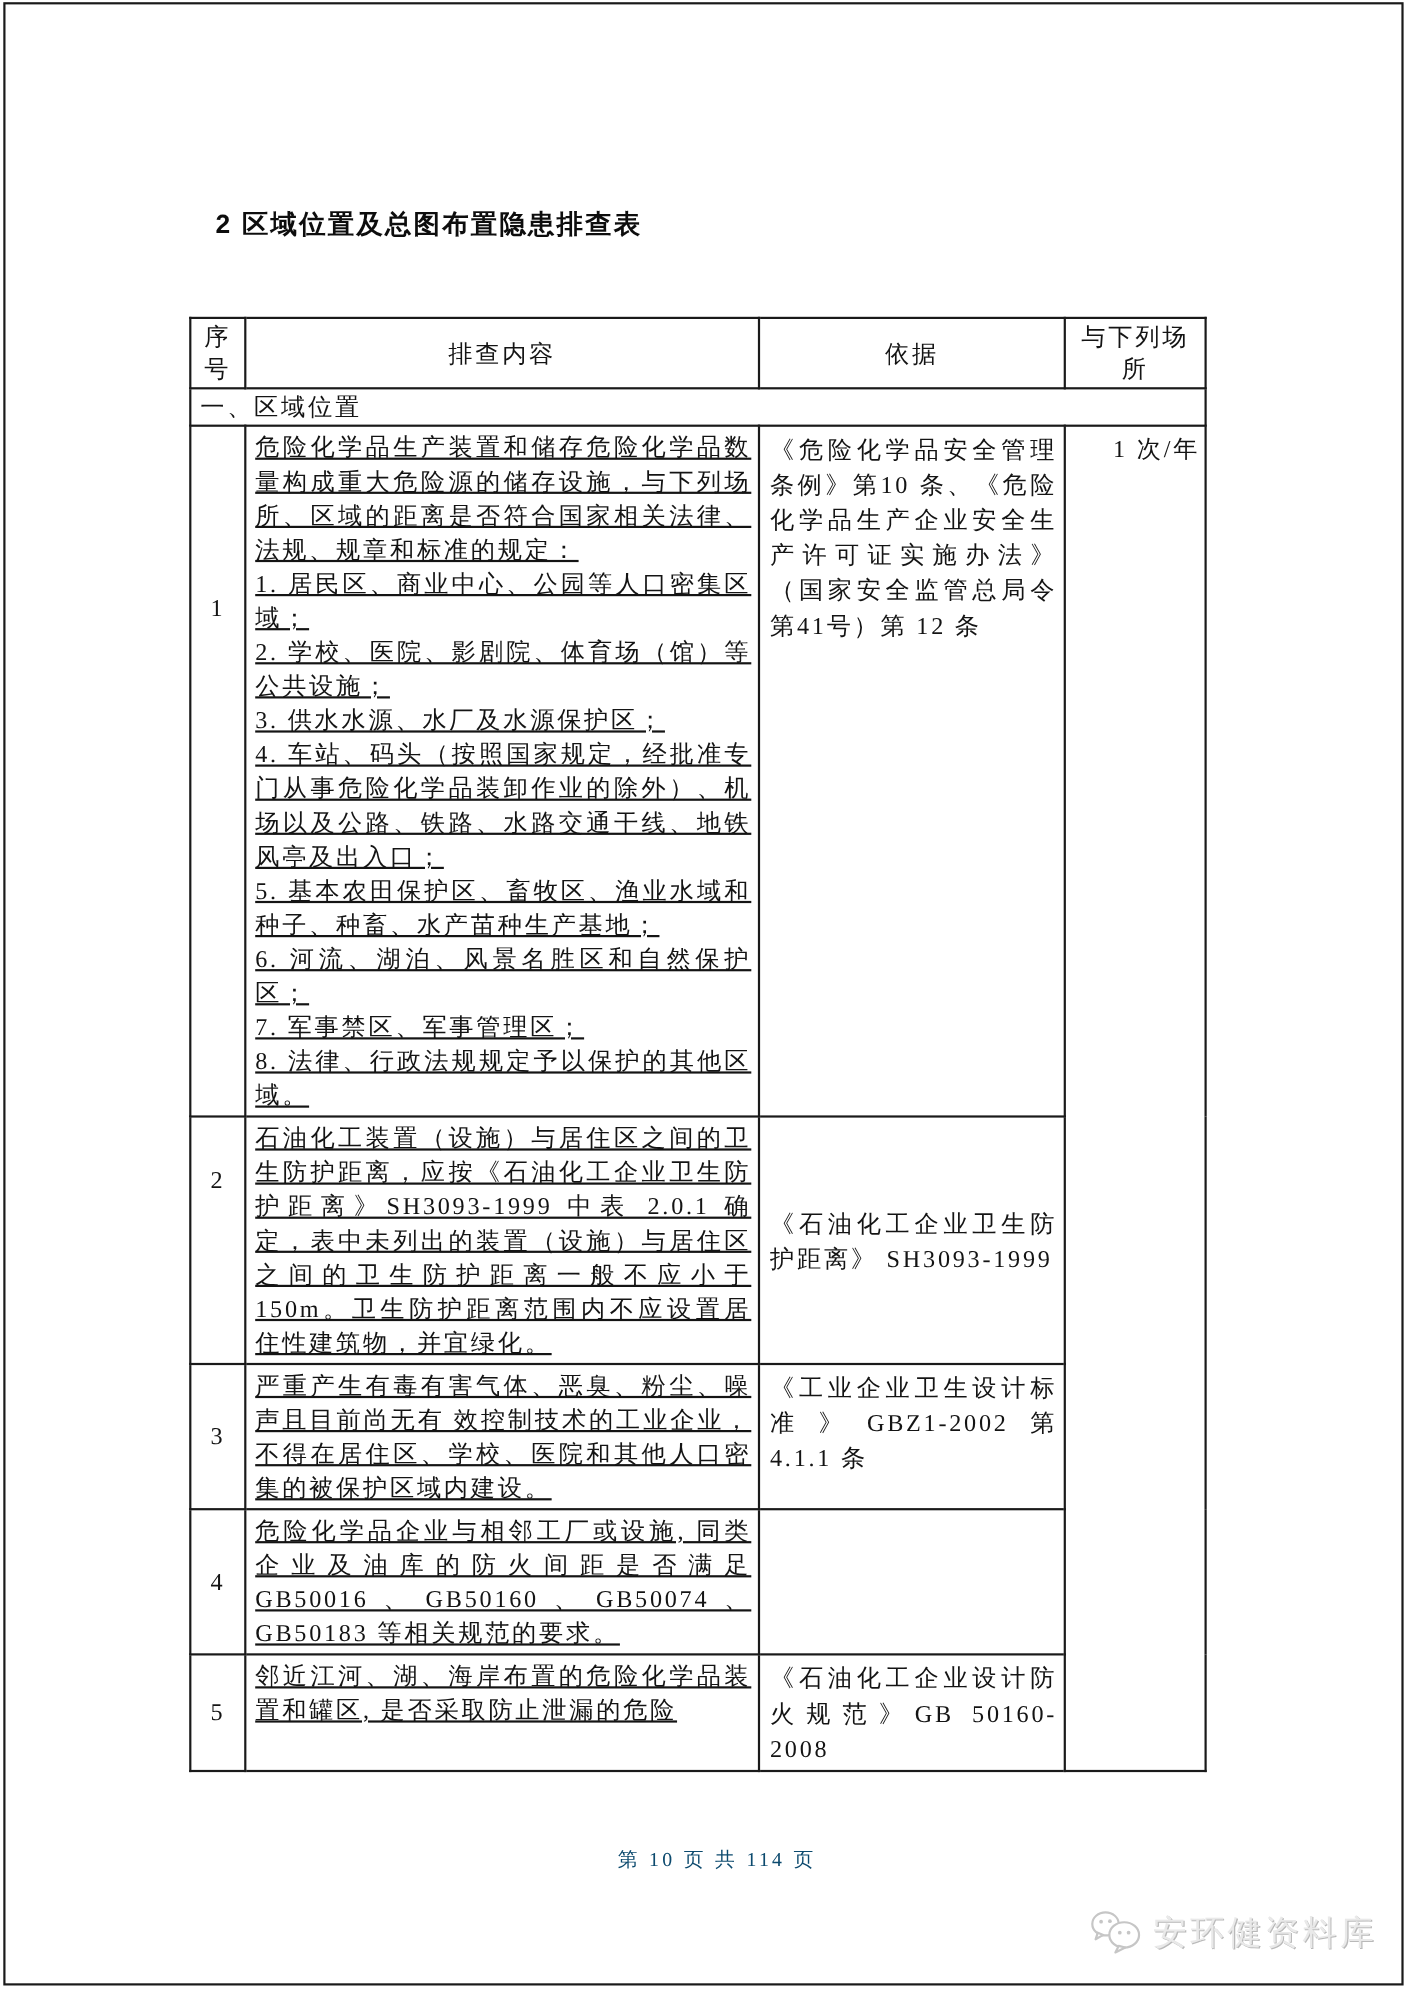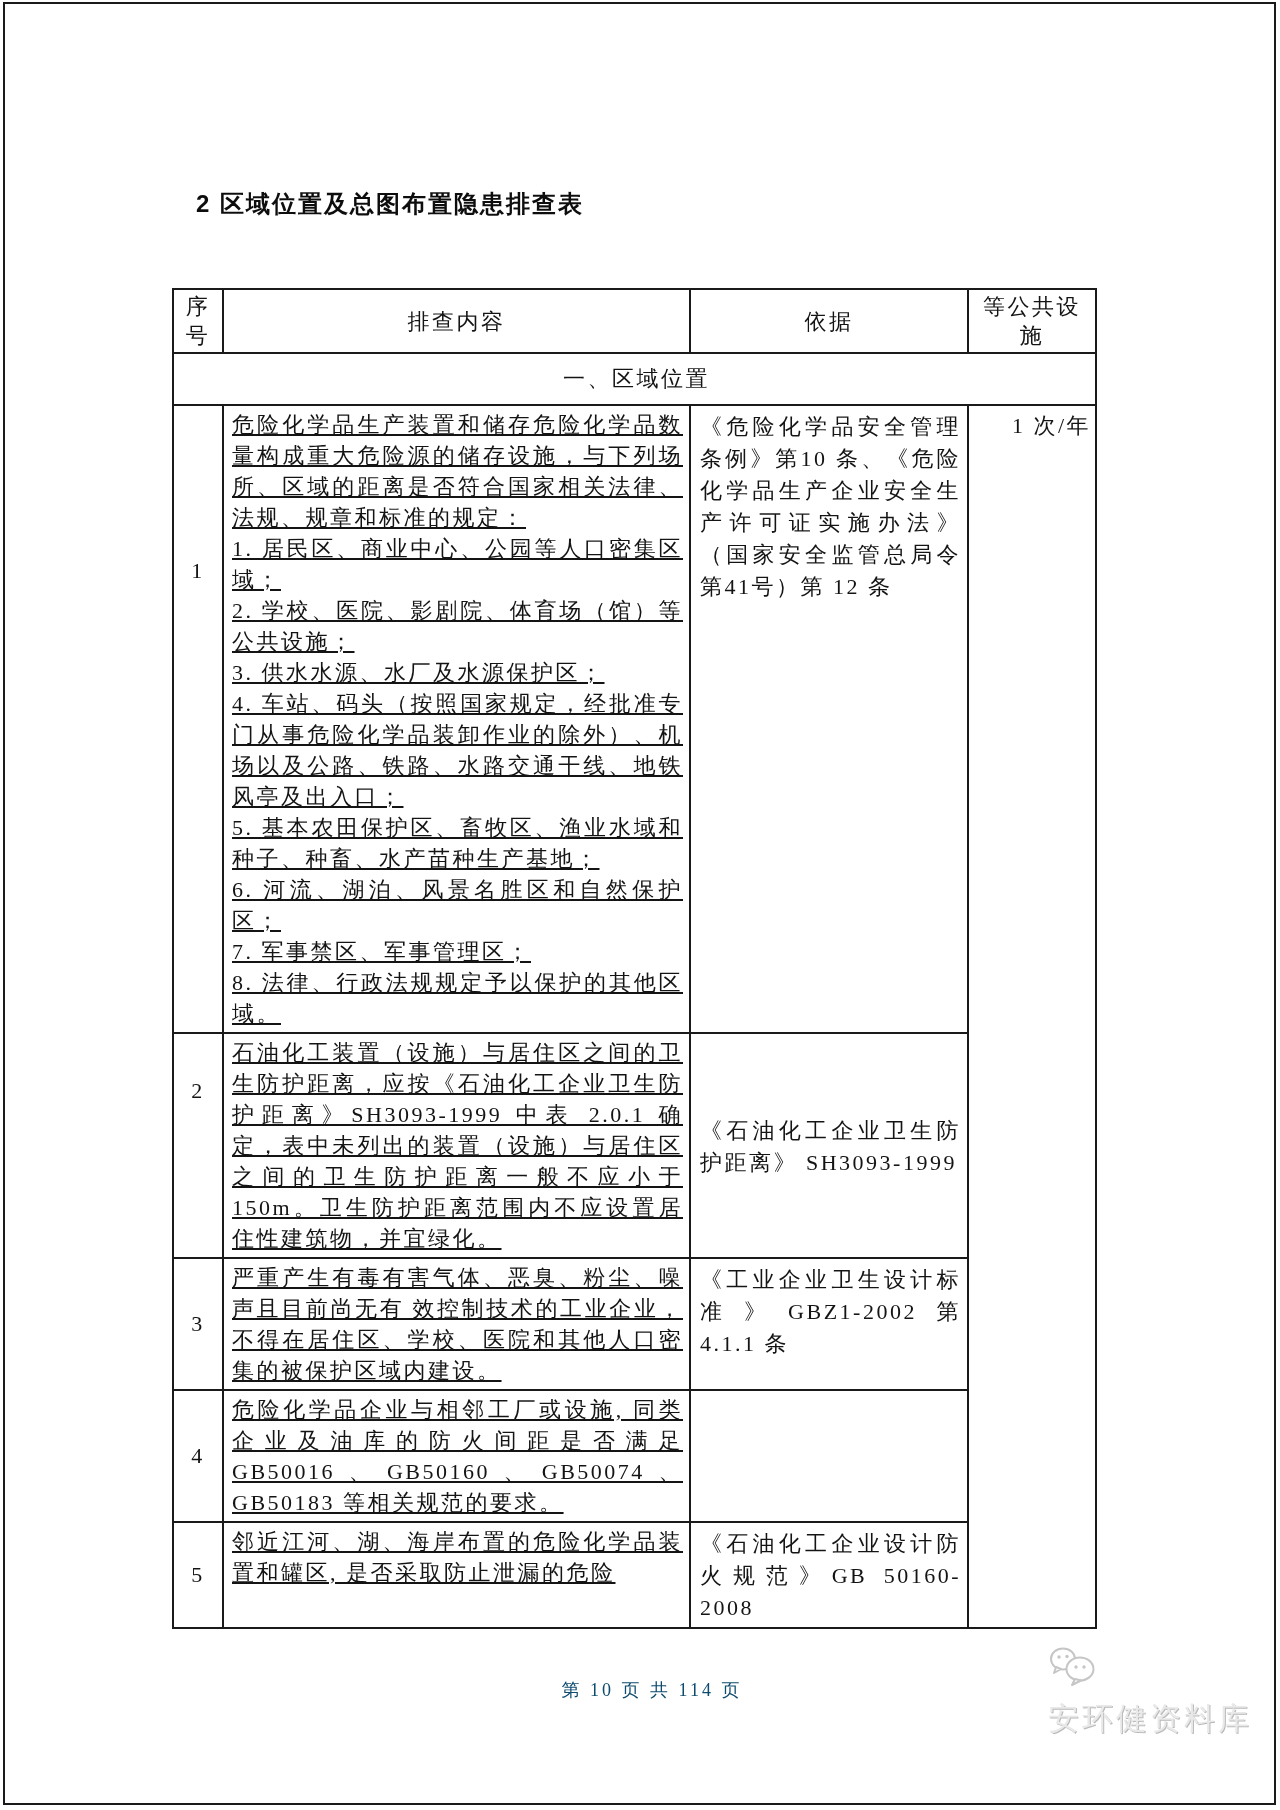--- a/index.html
+++ b/index.html
@@ -46,22 +46,22 @@
   th.h-cell{
     height:60px;
     text-align:center;
     vertical-align:middle;
     line-height:29px;
     padding:2px 6px;
     font-size:23px;
   }
   th.h-freq{padding:2px 13px;}
   td.section-cell{
-    height:52px;
-    text-align:center;
+    height:34px;
+    text-align:left;
     vertical-align:middle;
     padding:1px 4px 1px 8px;
     font-size:23px;
   }
   td.c-index{
     text-align:center;
     vertical-align:middle;
     font-size:22px;
     letter-spacing:0;
   }
@@ -92,25 +92,24 @@
     position:absolute;
     top:1678px;left:12px;
     width:100%;
     text-align:center;
     font-size:18px;
     letter-spacing:3px;
     color:#0c4a6e;
   }
   .watermark{
     position:absolute;
-    top:1646px;right:28px;
+    top:1736px;right:28px;
     display:flex;
-    align-items:flex-start;
+    align-items:flex-end;
     gap:10px;
-    flex-direction:column;
   }
   .watermark-text{
     font-family:"Liberation Sans","DejaVu Sans",sans-serif;
     font-size:31px;
     letter-spacing:3px;
     color:#e9e9e9;
     text-shadow:1px 1px 0 #b9b9b9, -1px -1px 0 #ffffff;
   }
 </style>
 </head>
@@ -125,21 +124,21 @@
     <col style="width:50px">
     <col style="width:467px">
     <col style="width:278px">
     <col style="width:128px">
   </colgroup>
   <thead>
     <tr>
       <th class="h-cell">序号</th>
       <th class="h-cell">排查内容</th>
       <th class="h-cell">依据</th>
-      <th class="h-cell h-freq">等公共设施</th>
+      <th class="h-cell h-freq">与下列场所</th>
     </tr>
   </thead>
   <tbody>
     <tr>
       <td class="section-cell" colspan="4">一、区域位置</td>
     </tr>
     <tr>
       <td class="c-index off-1">1</td>
       <td class="c-content">危险化学品生产装置和储存危险化学品数量构成重大危险源的储存设施，与下列场所、区域的距离是否符合国家相关法律、法规、规章和标准的规定：
 1. 居民区、商业中心、公园等人口密集区域；

